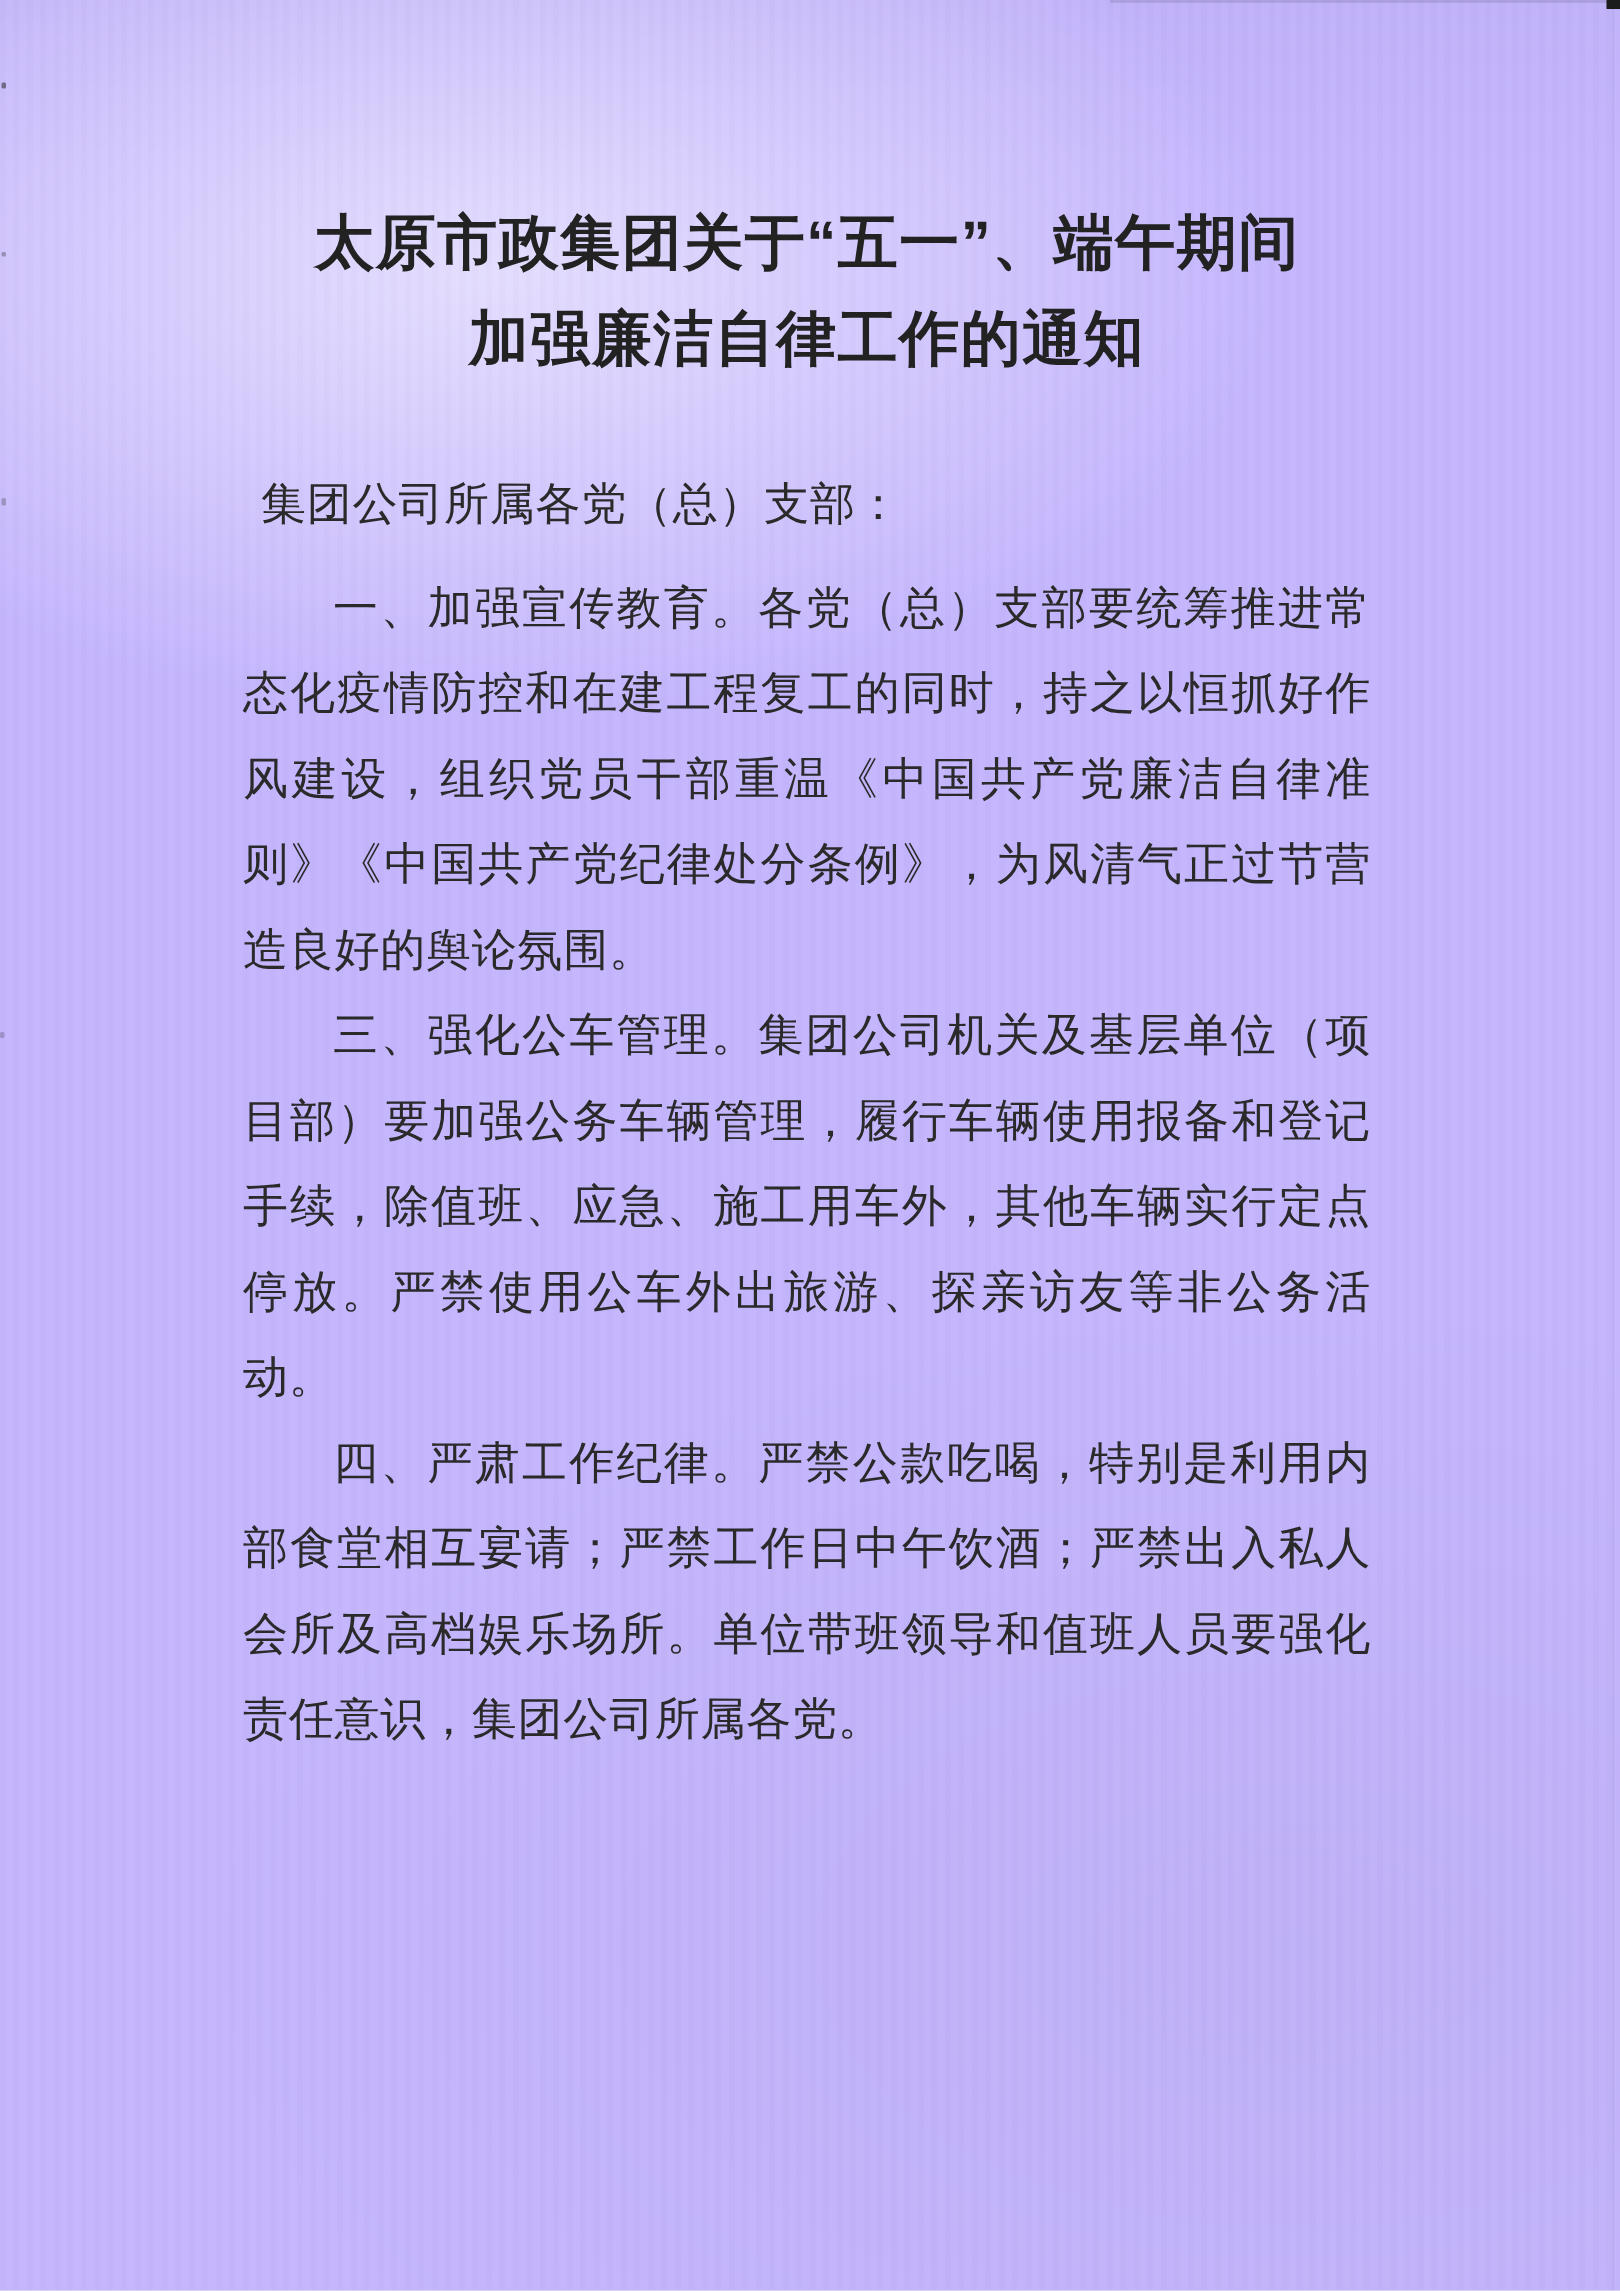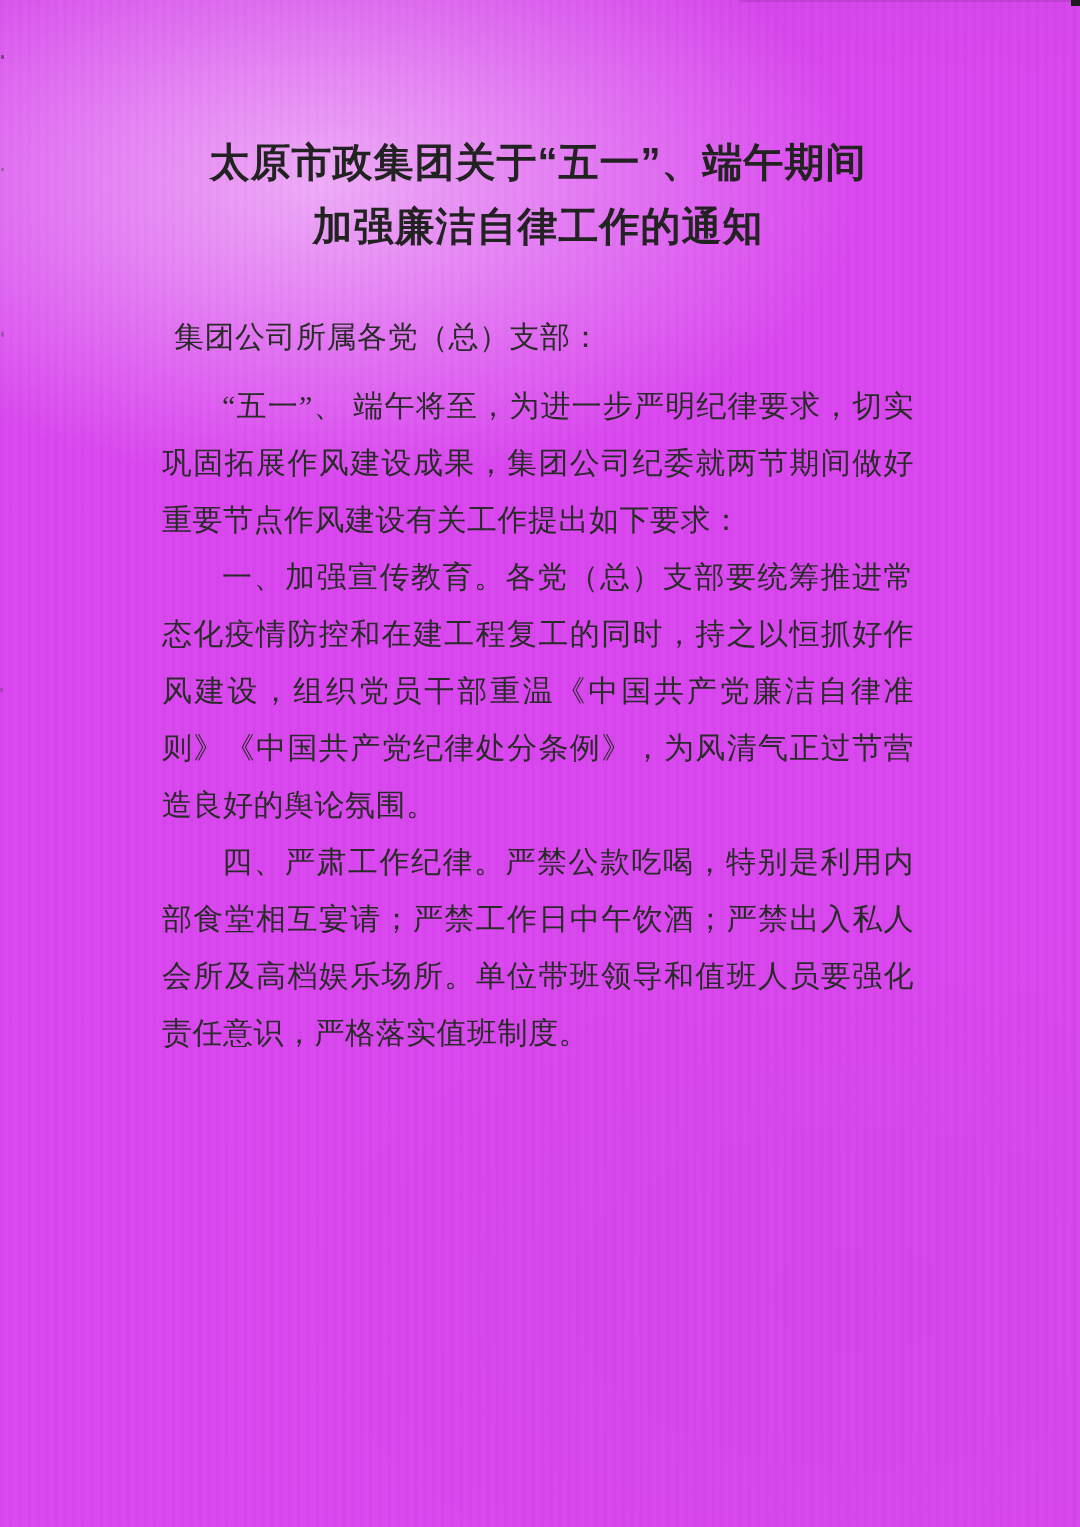--- a/index.html
+++ b/index.html
@@ -5,21 +5,21 @@
   html, body {
     margin: 0;
     padding: 0;
     background: #e9e9e9;
   }
   .page {
     position: relative;
     width: 1080px;
     height: 1527px;
     margin: 0 auto;
-    background: #d946ef;
+    background: #c4b5fd;
     overflow: hidden;
     font-family: "Liberation Serif", serif;
     color: #2a2a2a;
   }
   
   .page::before {
     content: "";
     position: absolute;
     inset: 0;
     pointer-events: none;
@@ -120,22 +120,22 @@
 
   <div class="doc">
 
     <h1 class="title">
       <span class="tline">太原市政集团关于“五一”、端午期间</span>
       <span class="tline">加强廉洁自律工作的通知</span>
     </h1>
 
     <p class="salutation">集团公司所属各党（总）支部：</p>
 
-    <p class="para">“五一”、 端午将至，为进一步严明纪律要求，切实巩固拓展作风建设成果，集团公司纪委就两节期间做好重要节点作风建设有关工作提出如下要求：</p>
 
     <p class="para">一、加强宣传教育。各党（总）支部要统筹推进常态化疫情防控和在建工程复工的同时，持之以恒抓好作风建设，组织党员干部重温《中国共产党廉洁自律准则》《中国共产党纪律处分条例》，为风清气正过节营造良好的舆论氛围。</p>
 
 
+    <p class="para">三、强化公车管理。集团公司机关及基层单位（项目部）要加强公务车辆管理，履行车辆使用报备和登记手续，除值班、应急、施工用车外，其他车辆实行定点停放。严禁使用公车外出旅游、探亲访友等非公务活动。</p>
 
-    <p class="para">四、严肃工作纪律。严禁公款吃喝，特别是利用内部食堂相互宴请；严禁工作日中午饮酒；严禁出入私人会所及高档娱乐场所。单位带班领导和值班人员要强化责任意识，严格落实值班制度。</p>
+    <p class="para">四、严肃工作纪律。严禁公款吃喝，特别是利用内部食堂相互宴请；严禁工作日中午饮酒；严禁出入私人会所及高档娱乐场所。单位带班领导和值班人员要强化责任意识，集团公司所属各党。</p>
 
   </div>
 </div>
 
 </body></html>

